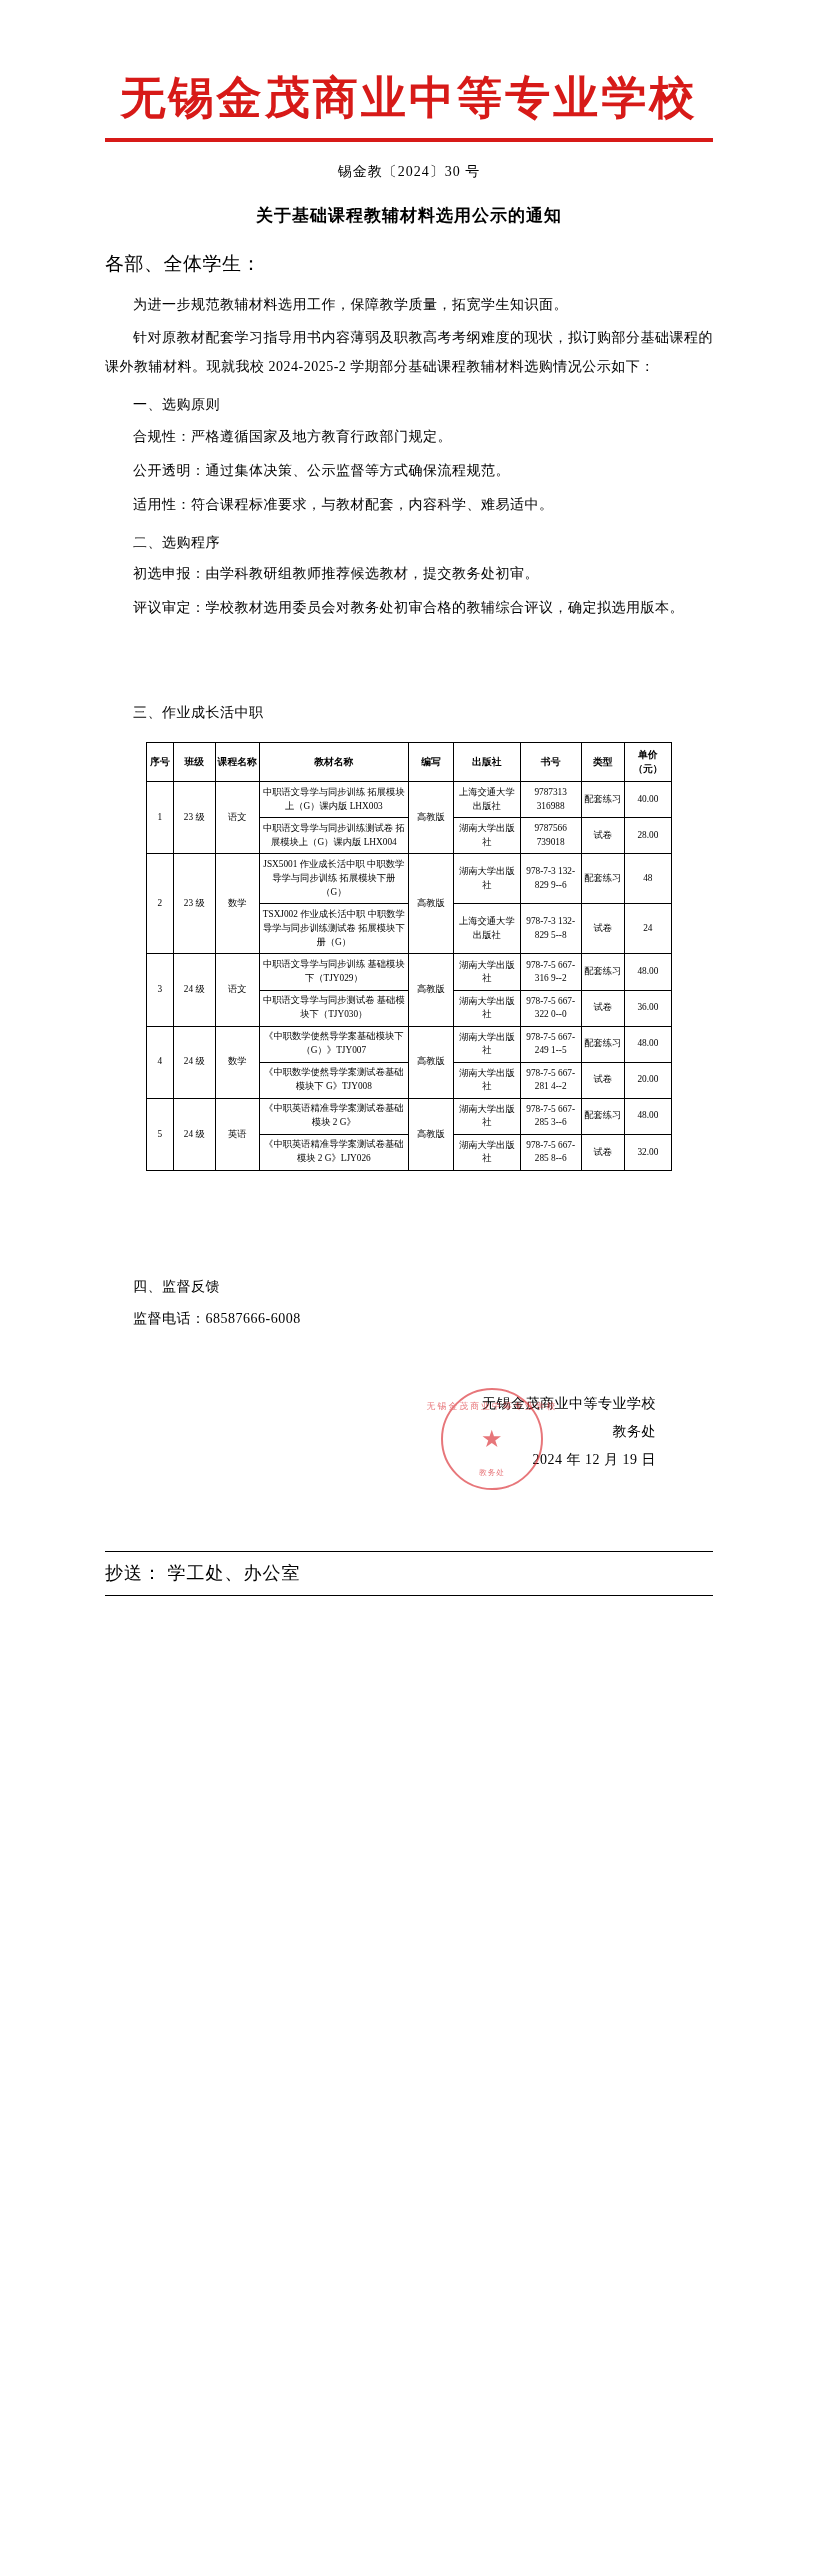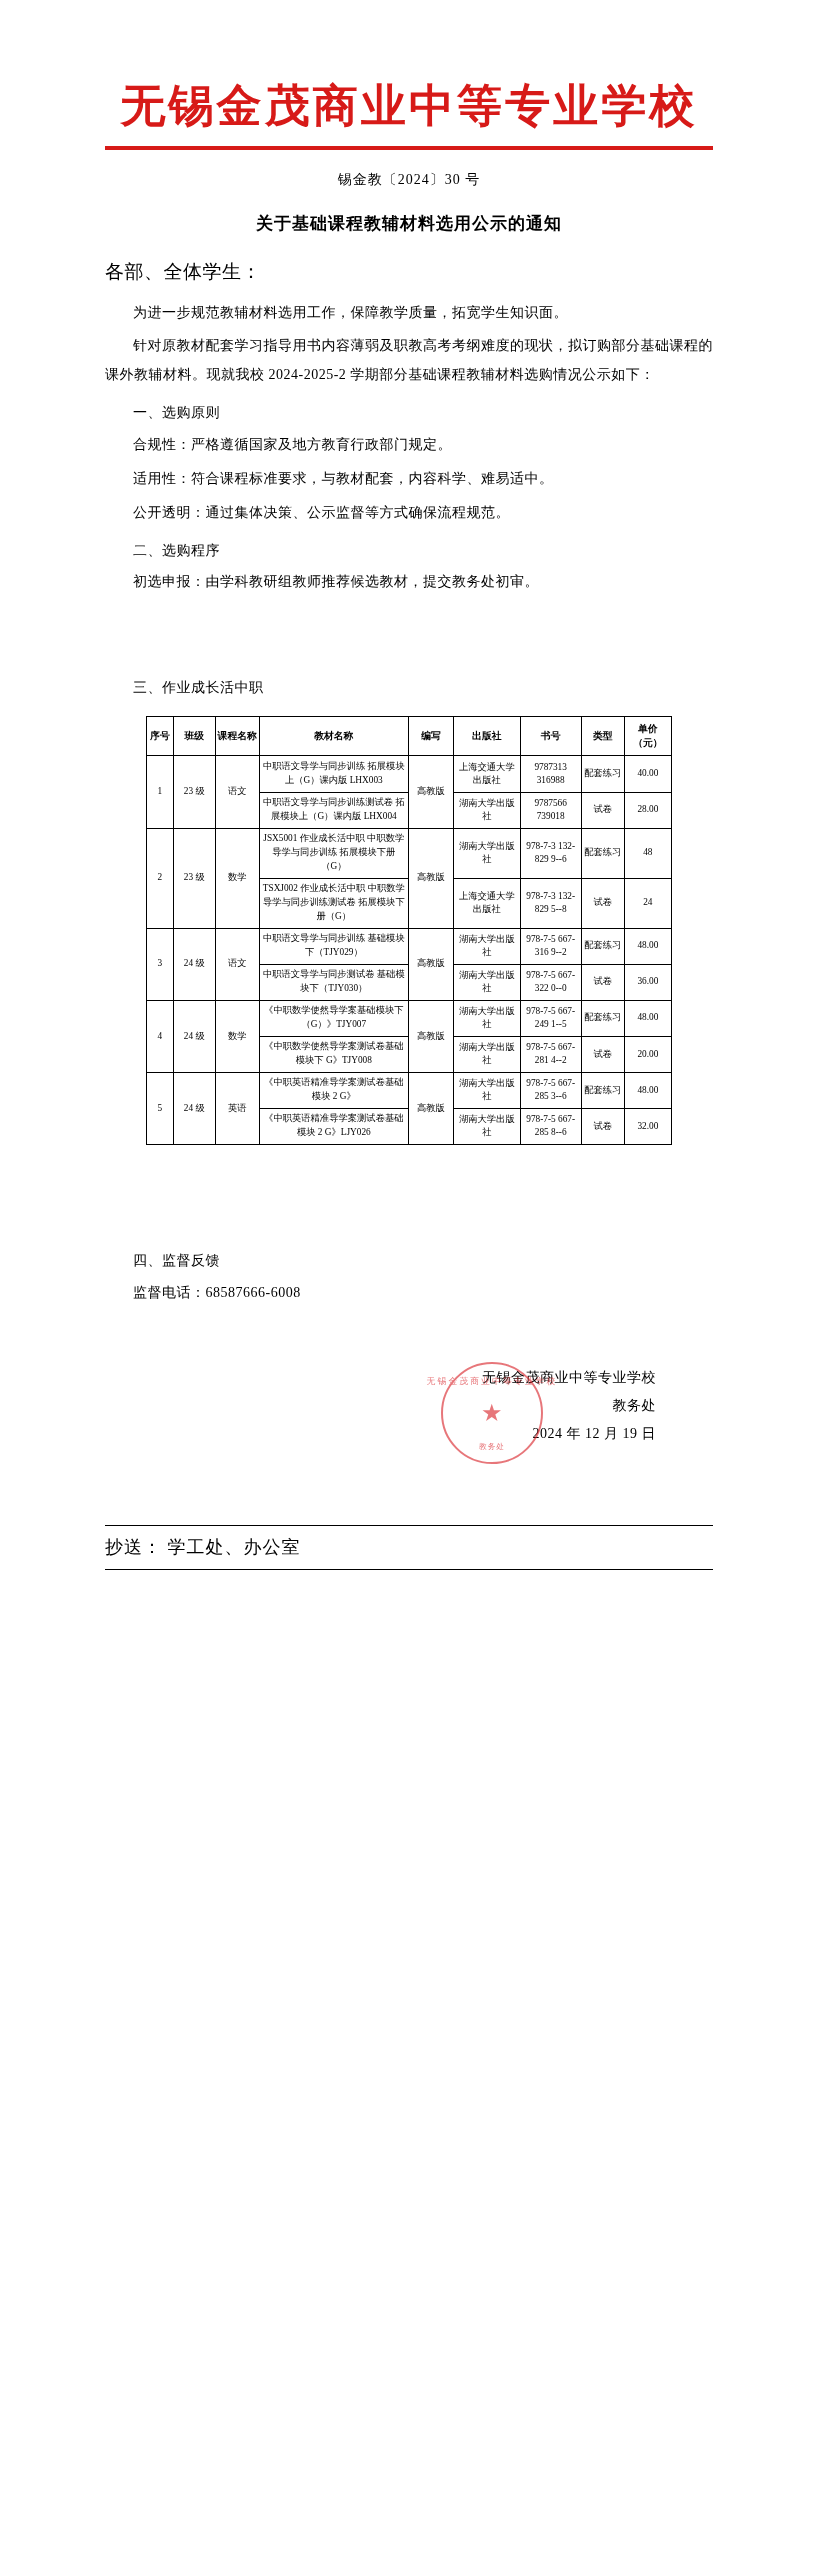--- a/index.html
+++ b/index.html
@@ -13,21 +13,21 @@
     color: #000000;
   }
   .page {
     width: 818px;
     min-height: 3470px;
     background: #ffffff;
     position: relative;
     box-sizing: border-box;
   }
   .sheet {
-    margin: 12px auto;
+    margin: 4px auto;
     width: 608px;
     padding-top: 70px;
     position: relative;
   }
   
   .letterhead {
     text-align: center;
     color: #d71a18;
     font-family: "Liberation Serif", "DejaVu Serif", serif;
     font-weight: bold;
@@ -196,25 +196,26 @@
     <div class="doc-number">锡金教〔2024〕30 号</div>
     <div class="doc-title">关于基础课程教辅材料选用公示的通知</div>
 
     <div class="salutation">各部、全体学生：</div>
 
     <p class="body-text">为进一步规范教辅材料选用工作，保障教学质量，拓宽学生知识面。</p>
     <p class="body-text">针对原教材配套学习指导用书内容薄弱及职教高考考纲难度的现状，拟订购部分基础课程的课外教辅材料。现就我校 2024-2025-2 学期部分基础课程教辅材料选购情况公示如下：</p>
 
     <p class="section-head">一、选购原则</p>
     <p class="body-text">合规性：严格遵循国家及地方教育行政部门规定。</p>
+    <p class="body-text">公开透明：通过集体决策、公示监督等方式确保流程规范。</p>
     <p class="body-text">适用性：符合课程标准要求，与教材配套，内容科学、难易适中。</p>
-    <p class="body-text">公开透明：通过集体决策、公示监督等方式确保流程规范。</p>
 
     <p class="section-head">二、选购程序</p>
     <p class="body-text">初选申报：由学科教研组教师推荐候选教材，提交教务处初审。</p>
+    <p class="body-text">评议审定：学校教材选用委员会对教务处初审合格的教辅综合评议，确定拟选用版本。</p>
 
     <div class="spacer-lg"></div>
 
     <p class="section-head">三、作业成长活中职</p>
 
     <div class="table-wrap">
       <table class="book-table">
         <colgroup>
           <col class="col-seq">
             <col class="col-class">

